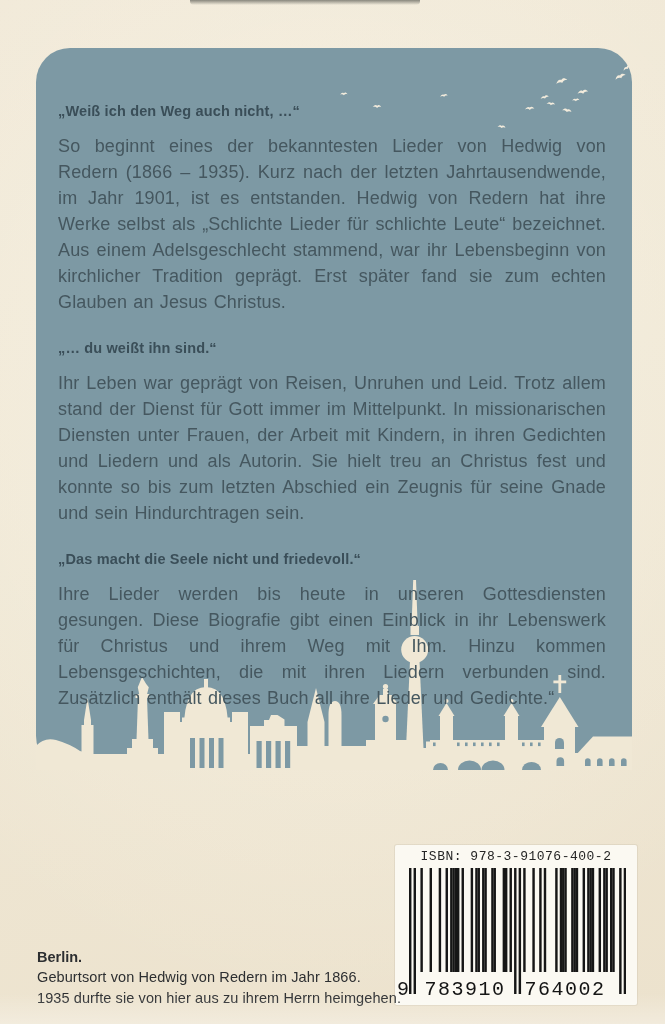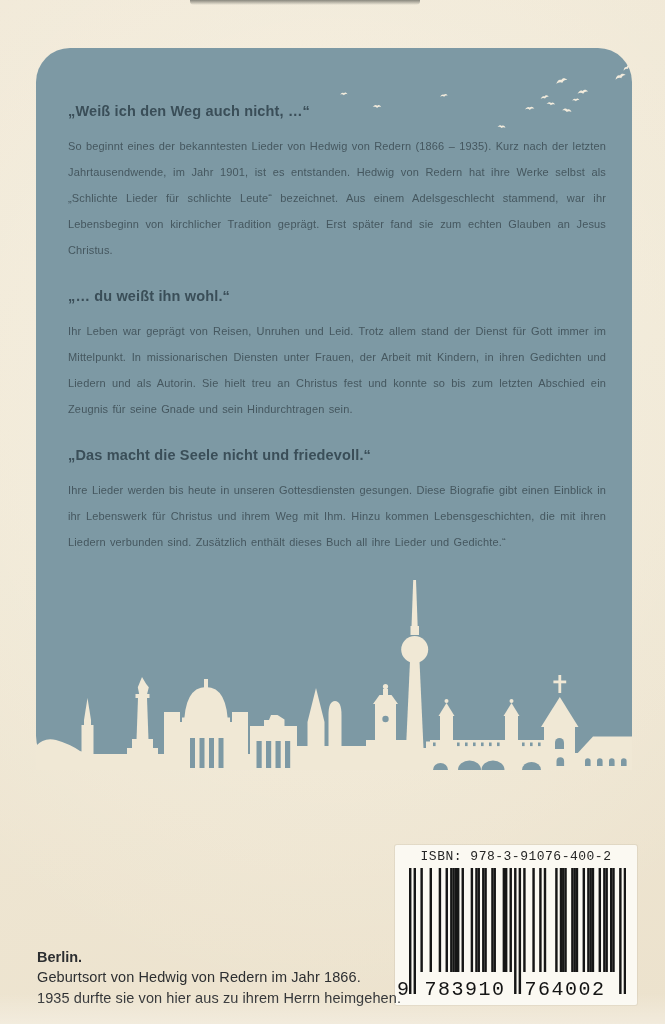--- a/index.html
+++ b/index.html
@@ -20,27 +20,27 @@
   .photo-edge{
     position:absolute;top:0;left:190px;width:230px;height:5px;
     background:linear-gradient(to bottom,#6f6e66,rgba(111,110,102,0));
     border-radius:0 0 4px 4px;opacity:.8;
   }
   
   .panel{
     position:absolute;left:36px;top:48px;width:596px;height:722px;
     background:#7d99a4;border-radius:34px;
   }
-  .panel-text{position:relative;padding:54px 26px 0 32px;z-index:2;}
+  .panel-text{position:relative;padding:54px 26px 0 22px;z-index:2;}
   .panel-text h3{
     font-size:14.5px;line-height:19px;font-weight:bold;letter-spacing:.15px;
     color:#3a4e58;margin:0 0 12px 0;
   }
   .panel-text p{
-    font-size:11px;line-height:26px;letter-spacing:.15px;word-spacing:1px;
+    font-size:18px;line-height:26px;letter-spacing:.15px;word-spacing:1px;
     color:#45575f;text-align:justify;margin:0 0 24px 0;
   }
   .birds{position:absolute;top:8px;left:0;width:596px;height:140px;z-index:1;}
   .skyline{position:absolute;left:0;bottom:0;width:596px;height:200px;z-index:1;display:block;}
   
   .barcode{
     position:absolute;left:395px;top:845px;width:242px;height:160px;
     background:#fbf9f2;border-radius:2px;box-shadow:0 0 0 1px rgba(120,110,90,.10);
   }
   .barcode .isbn{
@@ -85,21 +85,21 @@
       <use href="#bird" transform="translate(527 51) rotate(14)"></use>
       <use href="#bird" transform="translate(541 34) rotate(-8) scale(1.15)"></use>
       <use href="#bird" transform="translate(536 42) scale(0.8)"></use>
       <use href="#bird" transform="translate(578 20) rotate(-22) scale(1.2)"></use>
       <use href="#bird" transform="translate(586 12) rotate(-30) scale(0.95)"></use>
     </svg>
 
     <div class="panel-text">
       <h3>„Weiß ich den Weg auch nicht, …“</h3>
       <p>So beginnt eines der bekanntesten Lieder von Hedwig von Redern (1866 – 1935). Kurz nach der letzten Jahrtausendwende, im Jahr 1901, ist es entstanden. Hedwig von Redern hat ihre Werke selbst als „Schlichte Lieder für schlichte Leute“ bezeichnet. Aus einem Adelsgeschlecht stammend, war ihr Lebensbeginn von kirchlicher Tradition geprägt. Erst später fand sie zum echten Glauben an Jesus Christus.</p>
-      <h3>„… du weißt ihn wohl.“</h3>
+      <h3>„… du weißt ihn sind.“</h3>
       <p>Ihr Leben war geprägt von Reisen, Unruhen und Leid. Trotz allem stand der Dienst für Gott immer im Mittelpunkt. In missionarischen Diensten unter Frauen, der Arbeit mit Kindern, in ihren Gedichten und Liedern und als Autorin. Sie hielt treu an Christus fest und konnte so bis zum letzten Abschied ein Zeugnis für seine Gnade und sein Hindurchtragen sein.</p>
       <h3>„Das macht die Seele nicht und friedevoll.“</h3>
       <p>Ihre Lieder werden bis heute in unseren Gottesdiensten gesungen. Diese Biografie gibt einen Einblick in ihr Lebenswerk für Christus und ihrem Weg mit Ihm. Hinzu kommen Lebensgeschichten, die mit ihren Liedern verbunden sind. Zusätzlich enthält dieses Buch all ihre Lieder und Gedichte.“</p>
     </div>
 
     <svg class="skyline" viewBox="0 0 596 200">
       <g fill="#f0e8d5">
 
         <path d="M0 200 V176 Q8 167 20 170 Q34 174 44 181 L54 184 H596 V200 Z"></path>
 

